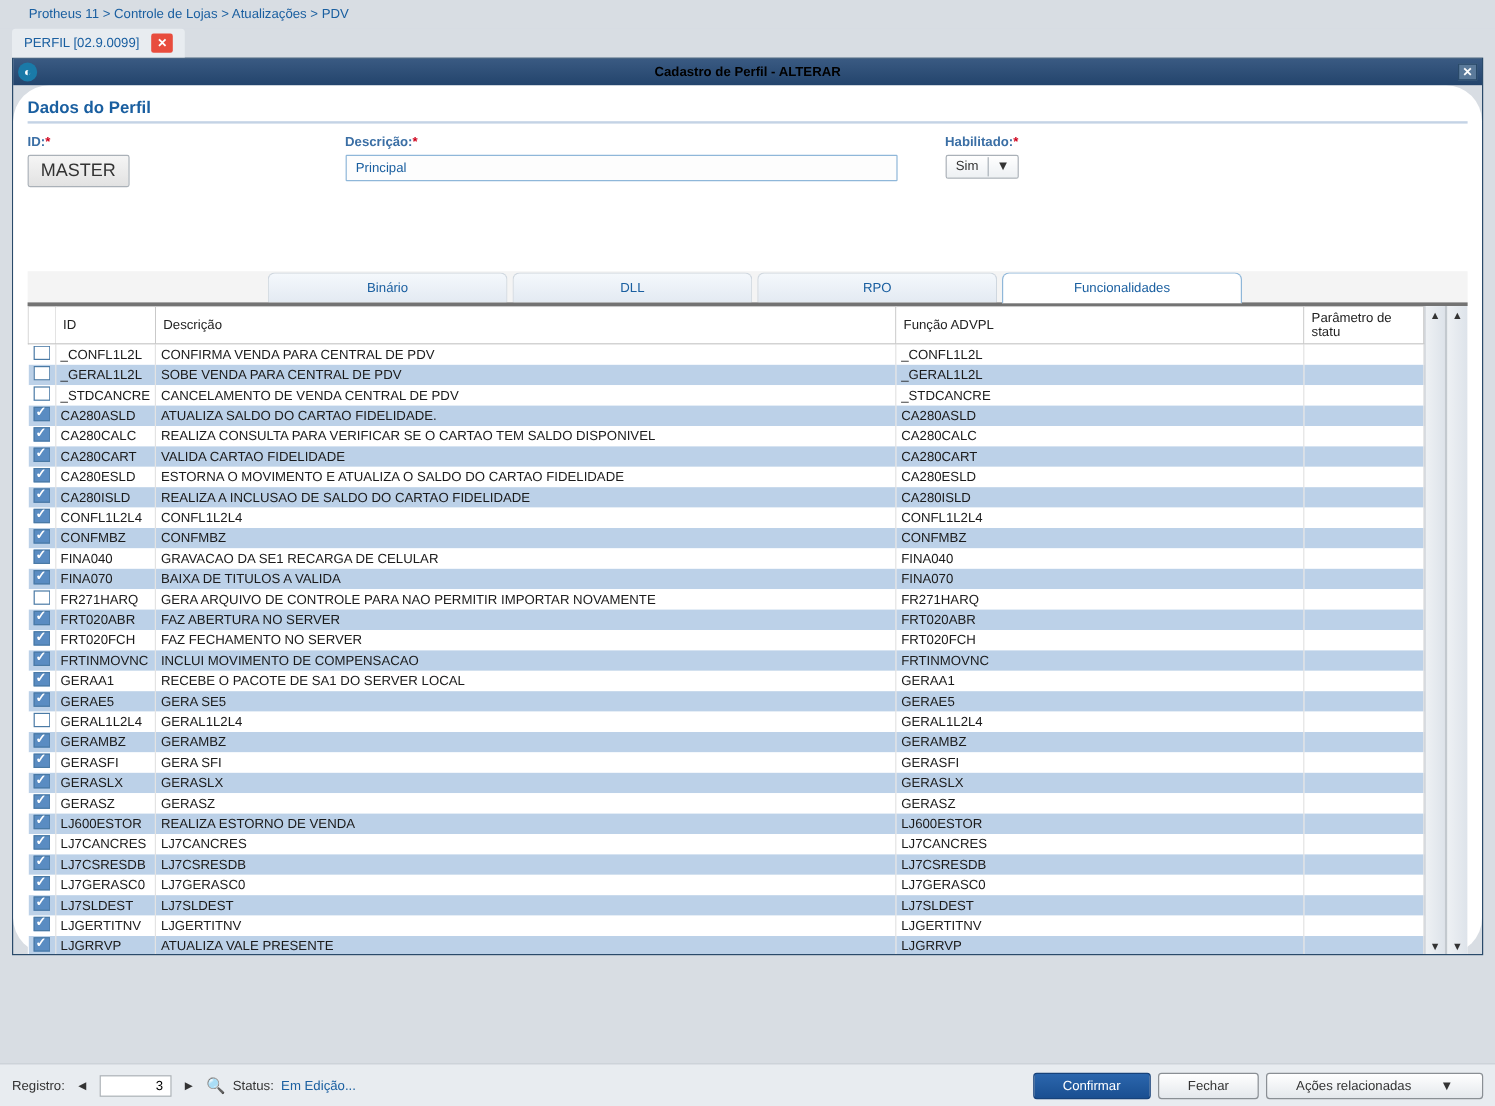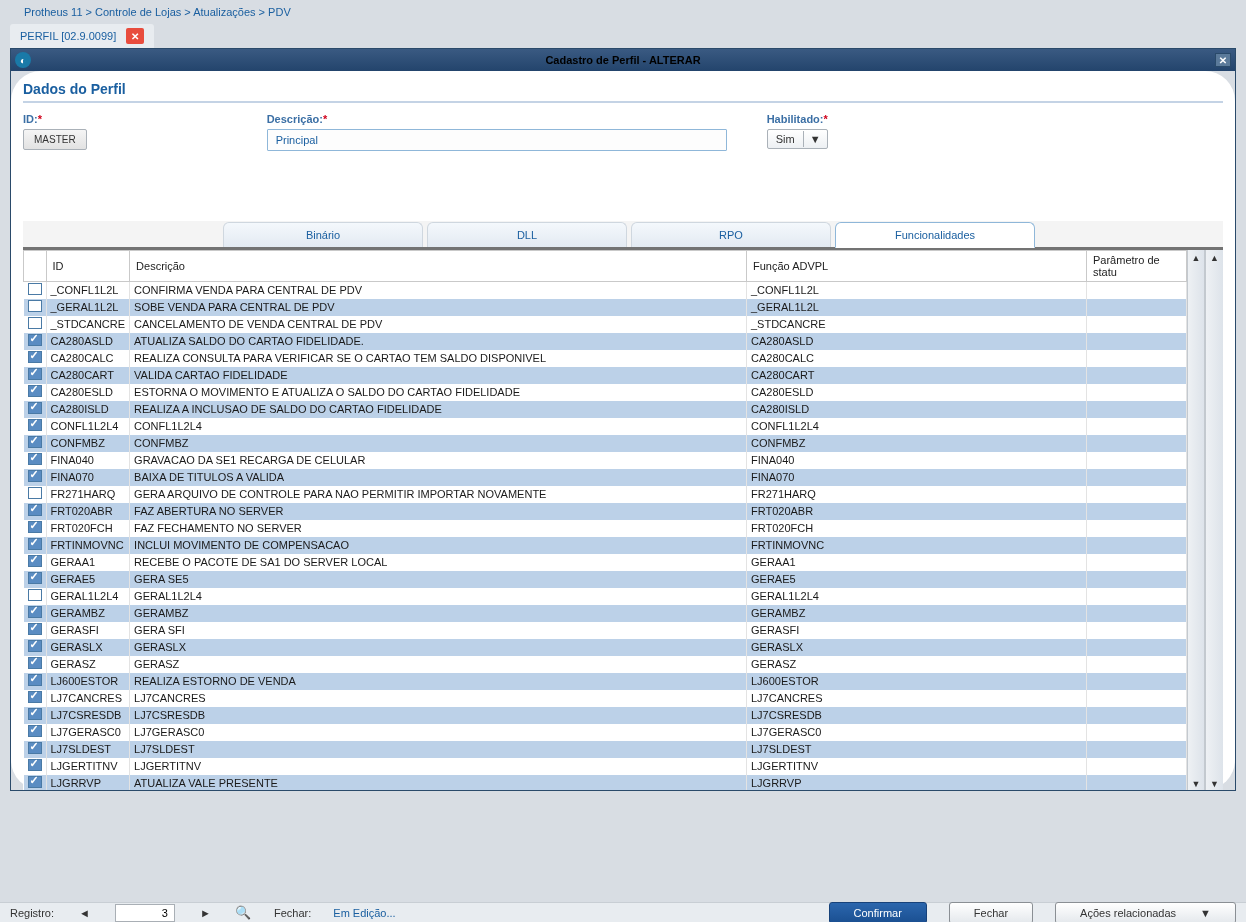--- a/index.html
+++ b/index.html
@@ -11,42 +11,42 @@
   .close-x { width:18px; height:16px; display:inline-flex; align-items:center; justify-content:center; background:#e84c3d; color:#fff; border-radius:2px; font-weight:bold; font-size:10px; cursor:pointer; }
   .window-frame { margin: 0 10px 0 10px; border: 1px solid #2a4a6a; }
   .title-bar { height: 22px; background: linear-gradient(#3a5a82, #23446c); display:flex; align-items:center; justify-content:center; color:#000; font-weight:bold; font-size:11px; position:relative; }
   .title-bar .tb-icon { position:absolute; left:4px; width:16px; height:16px; border-radius:50%; background:#1a7aa8; color:#fff; display:flex; align-items:center; justify-content:center; font-size:10px;}
   .title-bar .tb-close { position:absolute; right:4px; width:16px; height:14px; background:#5b7a9a; color:#fff; display:flex; align-items:center; justify-content:center; font-size:10px; border:1px solid #2a4a6a; cursor:pointer;}
   .content { background:#fff; padding: 10px 12px 0 12px; border-radius: 30px; }
   .section-title { color:#1a5fa0; font-weight:bold; font-size:14px; padding-bottom:4px; border-bottom:2px solid #c4d3e5; margin-bottom:10px; }
   .form-row { display:flex; gap:20px; margin-bottom:70px; }
   .form-field label { display:block; color:#3b6fa5; font-weight:bold; font-size:11px; margin-bottom:4px; }
   .form-field .req { color:#d0021b; }
-  .input-ro { display:inline-block; padding:4px 10px; border:1px solid #aab1b8; background:linear-gradient(#f5f5f5,#e2e2e2); font-size:10px; border-radius:2px; min-width:52px; text-align:center; color:#333; }
+  .input-ro { display:inline-block; padding:4px 10px; border:1px solid #aab1b8; background:linear-gradient(#f5f5f5,#e2e2e2); font-size:15px; border-radius:2px; min-width:52px; text-align:center; color:#333; }
   .select-like { display:flex; align-items:center; border:1px solid #aab1b8; border-radius:2px; background:linear-gradient(#fff,#edf0f3); font-size:11px; }
   .select-like span { padding:3px 8px; }
   .select-like .dd { border-left:1px solid #aab1b8; padding:2px 6px; cursor:pointer; }
   .desc-input { width: 460px; border:1px solid #8fb7d9; padding:4px 8px; color:#1a5fa0; font-size:11px; background:#fdfdfd; border-radius:1px; }
   .tabs-row { display:flex; background:#f4f4f4; border-bottom:3px solid #737373; padding:0 0 0 200px; align-items:flex-end; }
   .tab { min-width:200px; text-align:center; padding:6px 0; font-size:11px; color:#1a5fa0; border:1px solid #cfd7df; border-bottom:none; background:linear-gradient(#f4f8fc,#e3eaf2); border-radius:6px 6px 0 0; margin-right:4px; cursor:pointer; }
   .tab.active { background:#fff; border:1px solid #8fb7d9; border-bottom:1px solid #fff; position:relative; top:1px; }
   .grid-wrap { display:flex; background:#fff; }
   .grid { flex:1; }
   table.grid-table { width:100%; border-collapse:collapse; font-size:11px; }
   table.grid-table th { text-align:left; padding:3px 6px; background:#fff; border:1px solid #c9c9c9; font-weight:normal; color:#222; position:sticky; top:0;}
   table.grid-table td { padding:1px 4px; border-right:1px solid #e3e3e3; height:17px; vertical-align:middle; color:#1a1a1a; font-size:11px;}
   table.grid-table tr.odd td { background:#fff; }
   table.grid-table tr.even td { background:#bcd1e8; }
   .chk { width:14px; height:12px; display:inline-block; border:1px solid #4a7aa5; position:relative; background:#fff; cursor:pointer;}
   .chk.checked { background:#5a8cc2; }
   .chk.checked::after { content:"✓"; position:absolute; left:1px; top:-3px; font-size:11px; color:#fff; font-weight:bold;}
   .vscroll { width:18px; background:linear-gradient(90deg,#eef1f4,#dde3ea); border-left:1px solid #c3c9cf; display:flex; flex-direction:column; justify-content:space-between; align-items:center;}
   .vscroll .arrow { height:16px; width:100%; display:flex; align-items:center; justify-content:center; cursor:pointer; font-size:9px; color:#333; }
   .vscroll.inner { border-right:1px solid #c3c9cf; }
-  .footer { position:absolute; bottom:0; left:0; right:0; height:20px; background:#e8ecf0; border-top:1px solid #c8ced4; display:flex; align-items:center; padding:0 10px; font-size:11px; gap:22px; }
+  .footer { position:absolute; bottom:0; left:0; right:0; height:36px; background:#e8ecf0; border-top:1px solid #c8ced4; display:flex; align-items:center; padding:0 10px; font-size:11px; gap:6px; }
   .footer .lbl { color:#333; }
   .footer .pager { width:60px; border:1px solid #a9afb5; padding:2px 6px; text-align:right; background:#fff; font-size:11px;}
   .footer .nav { cursor:pointer; color:#333; padding:0 3px;}
   .footer .mag { cursor:pointer; font-size:13px; }
   .footer .status { color:#1a5fa0; }
   .footer .spacer { flex:1; }
   .btn { border:1px solid #8a8f94; border-radius:3px; padding:4px 24px; cursor:pointer; font-size:11px; }
   .btn-primary { background:linear-gradient(#2b66ad,#1a4f91); color:#fff; border-color:#17427a; }
   .btn-default { background:linear-gradient(#fff,#e4e8ec); color:#333; }
   .btn-dd { display:flex; align-items:center; gap:24px;justify-content:flex-end; }
@@ -341,21 +341,21 @@
       </div>
     </div>
   </div>
 
   <div class="footer">
     <span class="lbl">Registro:</span>
     <span class="nav">◄</span>
     <input class="pager" value="3" style="">
     <span class="nav">►</span>
     <span class="mag">🔍</span>
-    <span class="lbl">Fechar:</span>
+    <span class="lbl">Status:</span>
     <span class="status">Em Edição...</span>
     <span class="spacer"></span>
     <button class="btn btn-primary">Confirmar</button>
     <button class="btn btn-default">Fechar</button>
     <button class="btn btn-default btn-dd">
       <span>Ações relacionadas</span>
       <span>▼</span>
     </button>
   </div>
 

